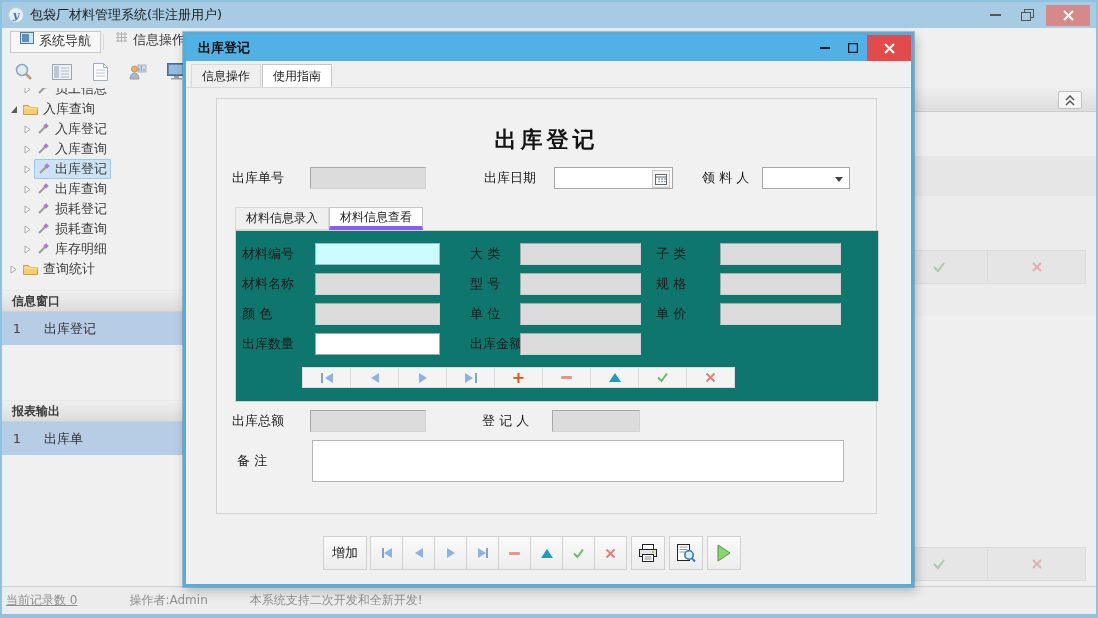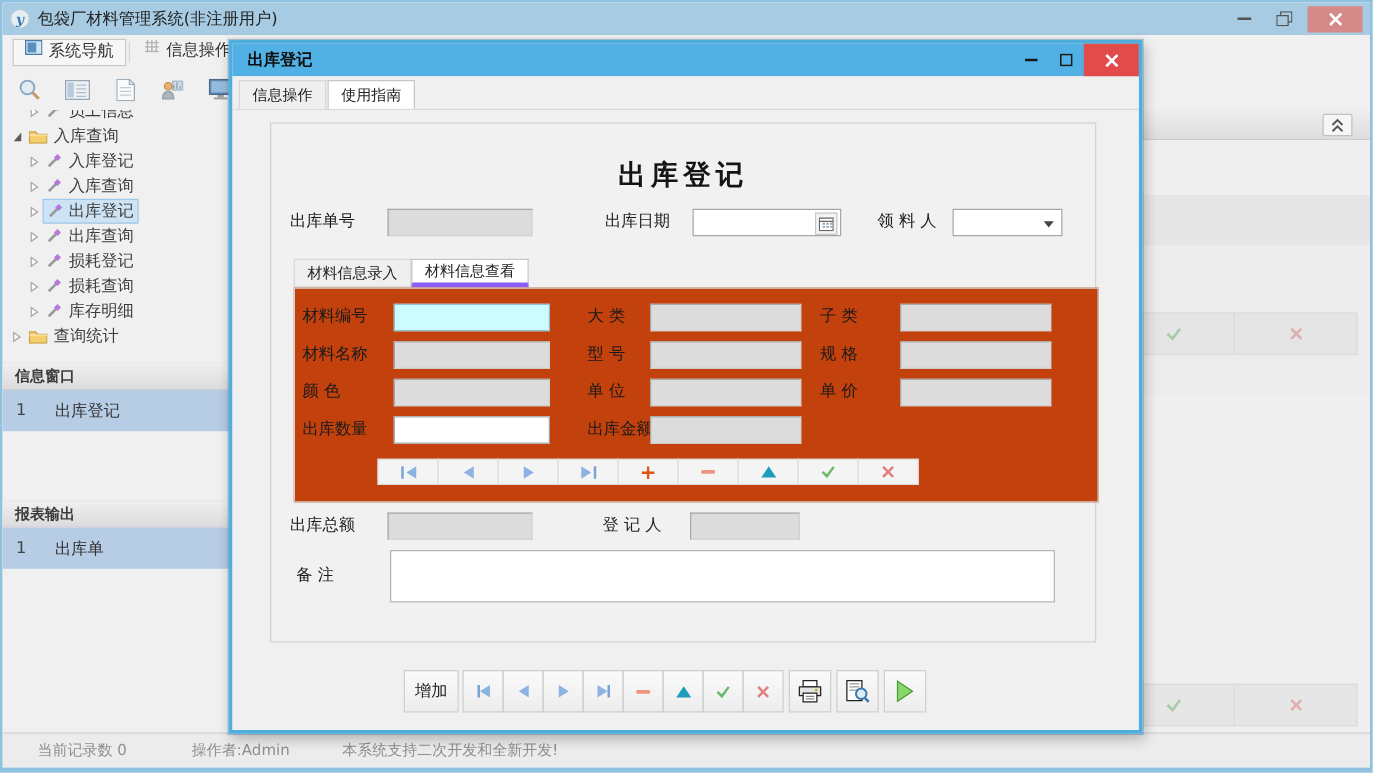--- a/index.html
+++ b/index.html
@@ -59,21 +59,21 @@
   .band1 { position:absolute; left:0; right:0; top:68px; height:40px; background:#e6e6e6; }
   .band2 { position:absolute; left:0; right:0; top:108px; height:120px; background:#ececec; }
   .ghost-row { position:absolute; left:705px; width:196px; height:34px; display:flex; opacity:.75; }
   .ghost-cell { flex:1; background:#e3e3e3; border:1px solid #d6d6d6; margin-left:-1px;
                 display:flex; align-items:center; justify-content:center; }
 
   
   .statusbar { position:absolute; left:0; right:0; bottom:0; height:28px; background:#ececec;
                border-top:1px solid #cfcfcf; display:flex; align-items:center; font-size:12px; color:#8f8f8f; }
   .statusbar span { white-space:pre; }
-  .st1 { margin-left:28px; } .st2 { margin-left:52px; } .st3 { margin-left:42px; }
+  .st1 { margin-left:4px;text-decoration:underline; } .st2 { margin-left:52px; } .st3 { margin-left:42px; }
 
   
   .dialog { position:absolute; left:181px; top:30px; width:731px; height:555px;
             border:3px solid #4faede; background:#f0f0f0; box-shadow:0 0 0 1px rgba(50,110,150,.35), 2px 4px 10px rgba(0,0,0,.25); }
   .dlg-titlebar { height:26px; background:#52b1e4; display:flex; align-items:center; }
   .dlg-title { font:bold 13px "DejaVu Sans",sans-serif; color:#0d0d0d; padding-left:12px; }
   .dlg-ctrls { margin-left:auto; display:flex; height:26px; }
   .dbtn { width:28px; height:26px; display:flex; align-items:center; justify-content:center; }
   .dbtn-close { width:44px; background:#e14b4b; }
   .dlg-tabs { height:27px; background:#f0f0f0; border-bottom:1px solid #dadada; display:flex;
@@ -95,21 +95,21 @@
   .tb.cyan { background:#ccfcff; border:1px solid #94c0d6; }
 
   .date-btn { position:absolute; width:18px; height:18px; top:2px; right:2px; background:#f4f4f4;
               border:1px solid #c8c8c8; display:flex; align-items:center; justify-content:center; }
   .combo { position:absolute; height:22px; background:#fff; border:1px solid #a6a6a6; }
   .combo .arrow { position:absolute; right:6px; top:9px; width:0; height:0;
                   border-left:4px solid transparent; border-right:4px solid transparent; border-top:5px solid #444; }
 
   .mat-tabs { position:absolute; left:18px; top:108px; display:flex; align-items:flex-end; gap:0; }
   .mat-panel { position:absolute; left:18px; top:131px; width:644px; height:172px;
-               background:#c2410c; border:1px solid #d2d2d2; }
+               background:#0f766e; border:1px solid #d2d2d2; }
 
   .navigator { position:absolute; display:flex; }
   .nav-cell { width:49px; height:21px; background:#f4f4f4; border:1px solid #dcdcdc; margin-left:-1px;
               display:flex; align-items:center; justify-content:center; gap:2px; }
   .tri-l { width:0; height:0; border-top:5px solid transparent; border-bottom:5px solid transparent; border-right:8px solid #8db3e2; }
   .tri-r { width:0; height:0; border-top:5px solid transparent; border-bottom:5px solid transparent; border-left:8px solid #8db3e2; }
   .tri-u { width:0; height:0; border-left:6px solid transparent; border-right:6px solid transparent; border-bottom:9px solid #1e9cba; }
   .vbar { width:2px; height:10px; background:#7da3d6; }
   .hbar { width:11px; height:3px; background:#ee9480; border-radius:1px; }
   .plus { font:bold 16px "DejaVu Sans",sans-serif; color:#e25414; line-height:14px; }

